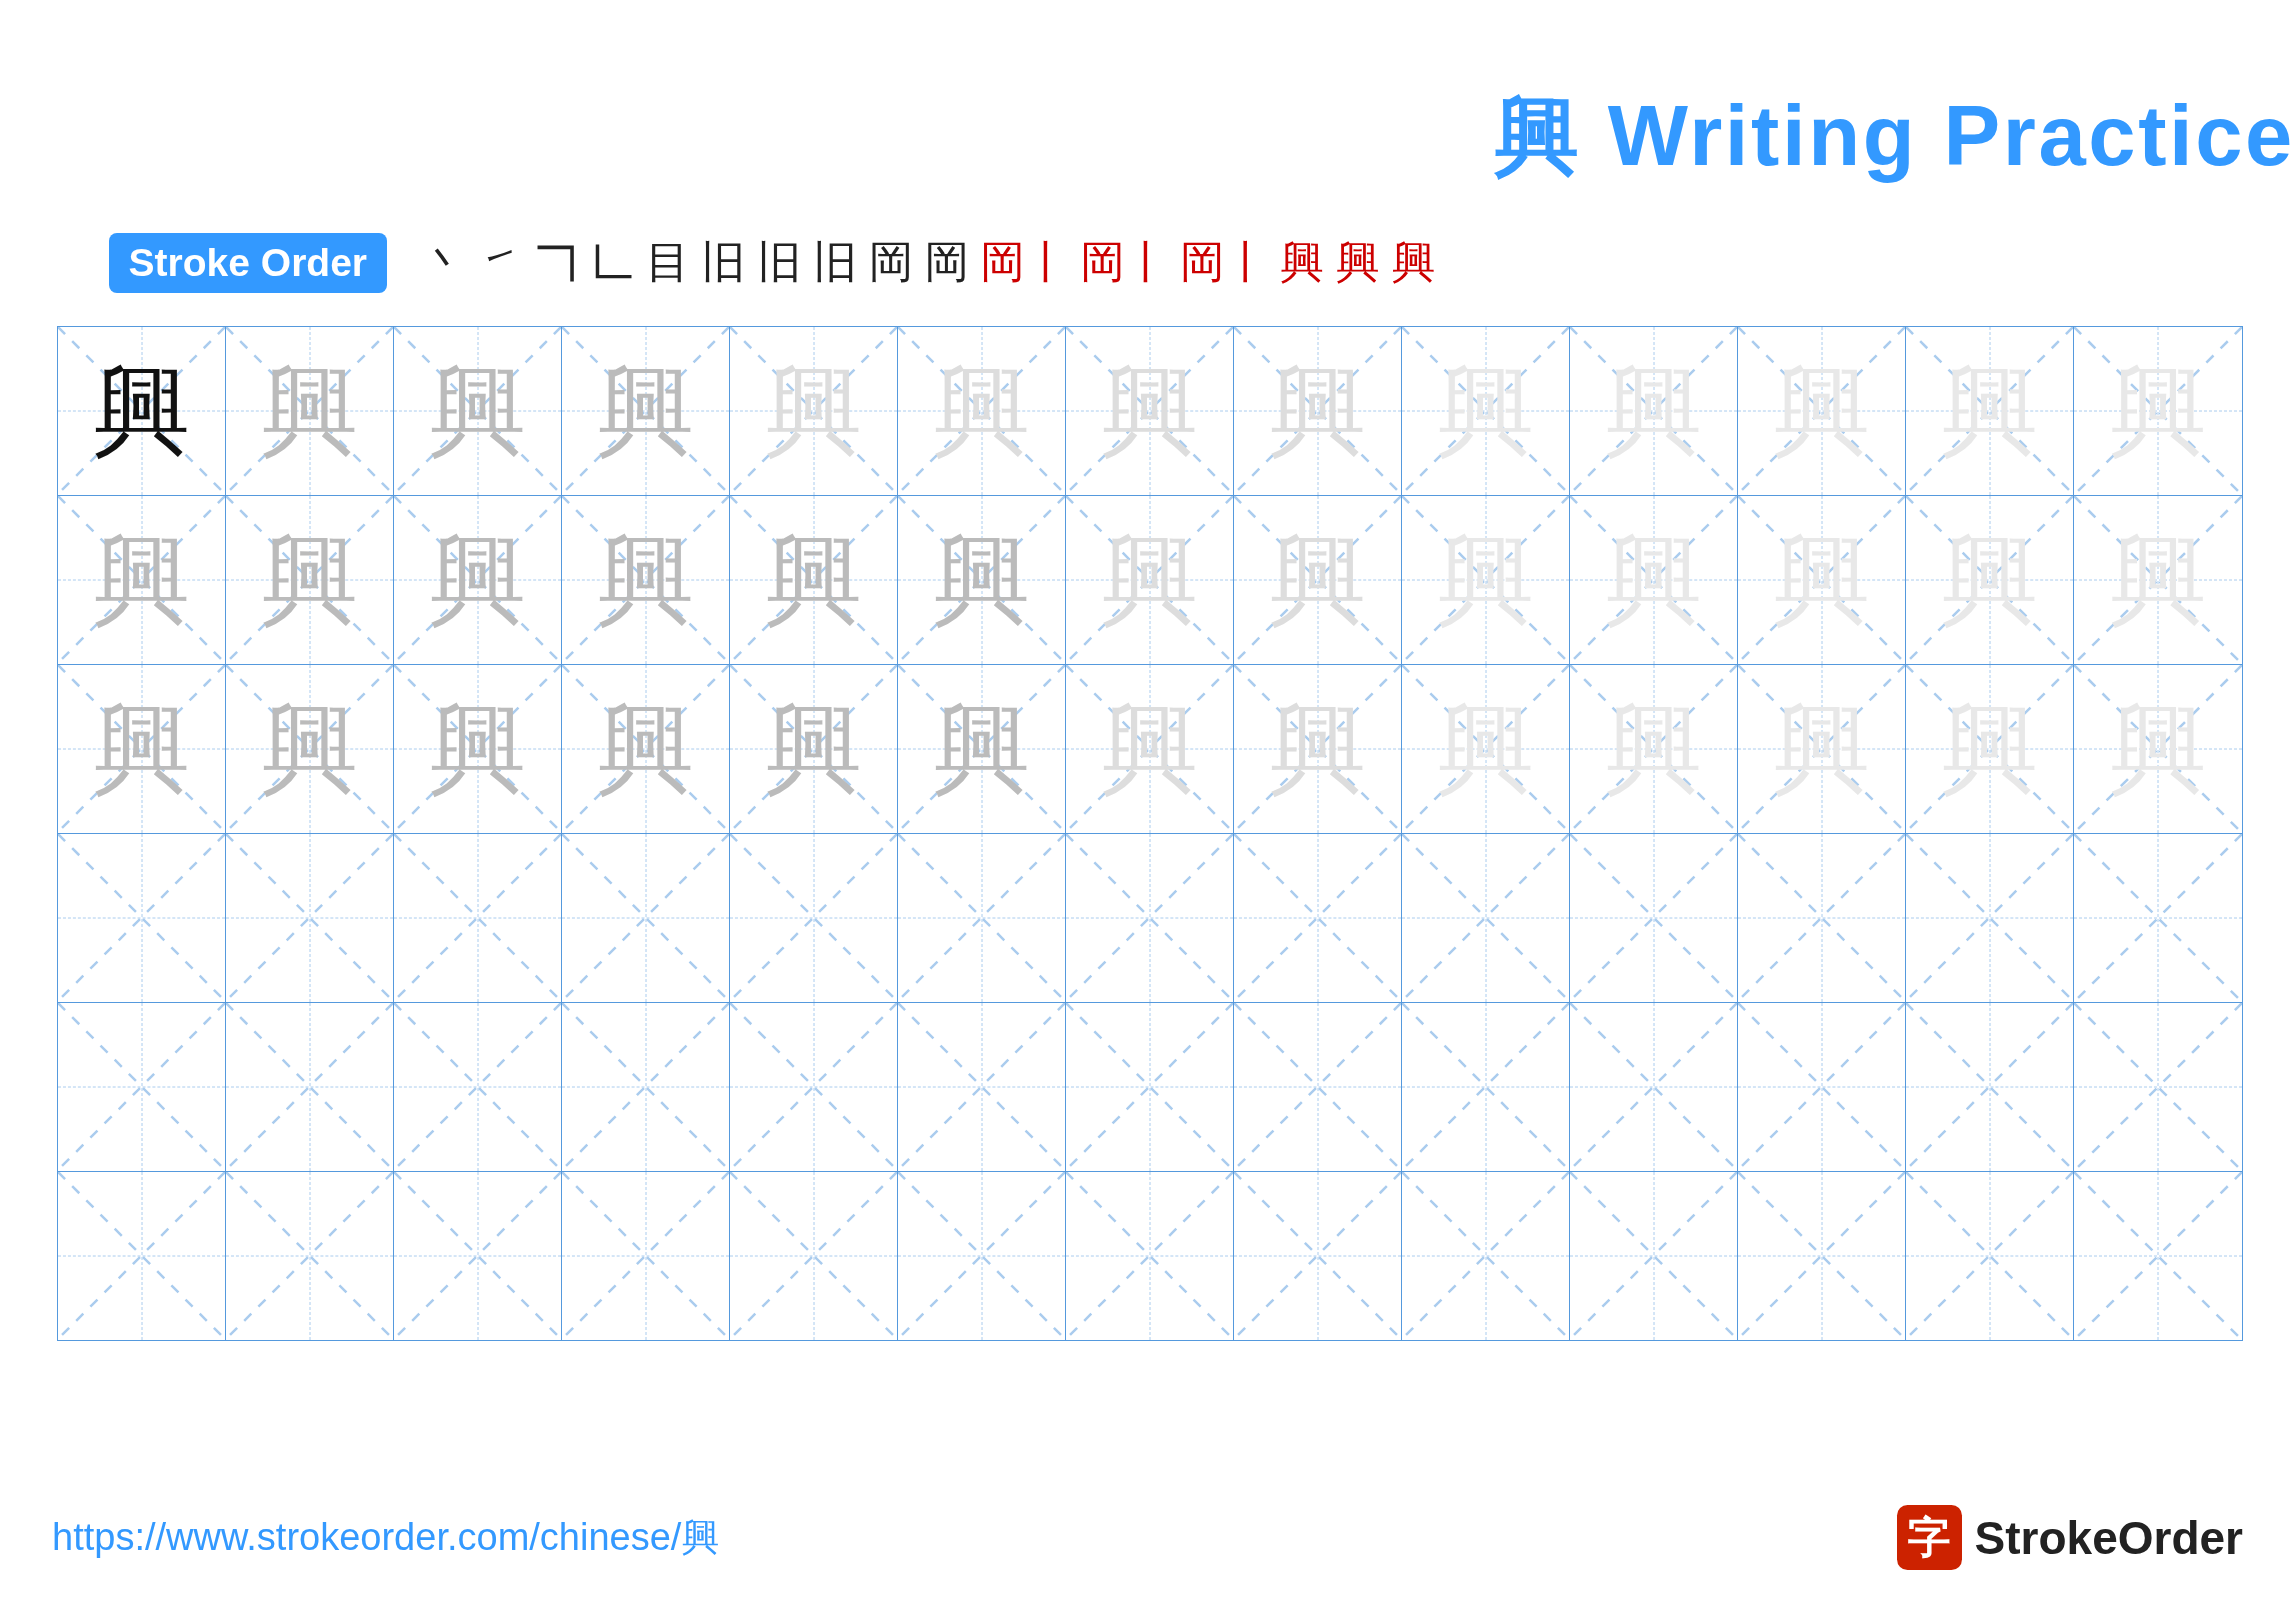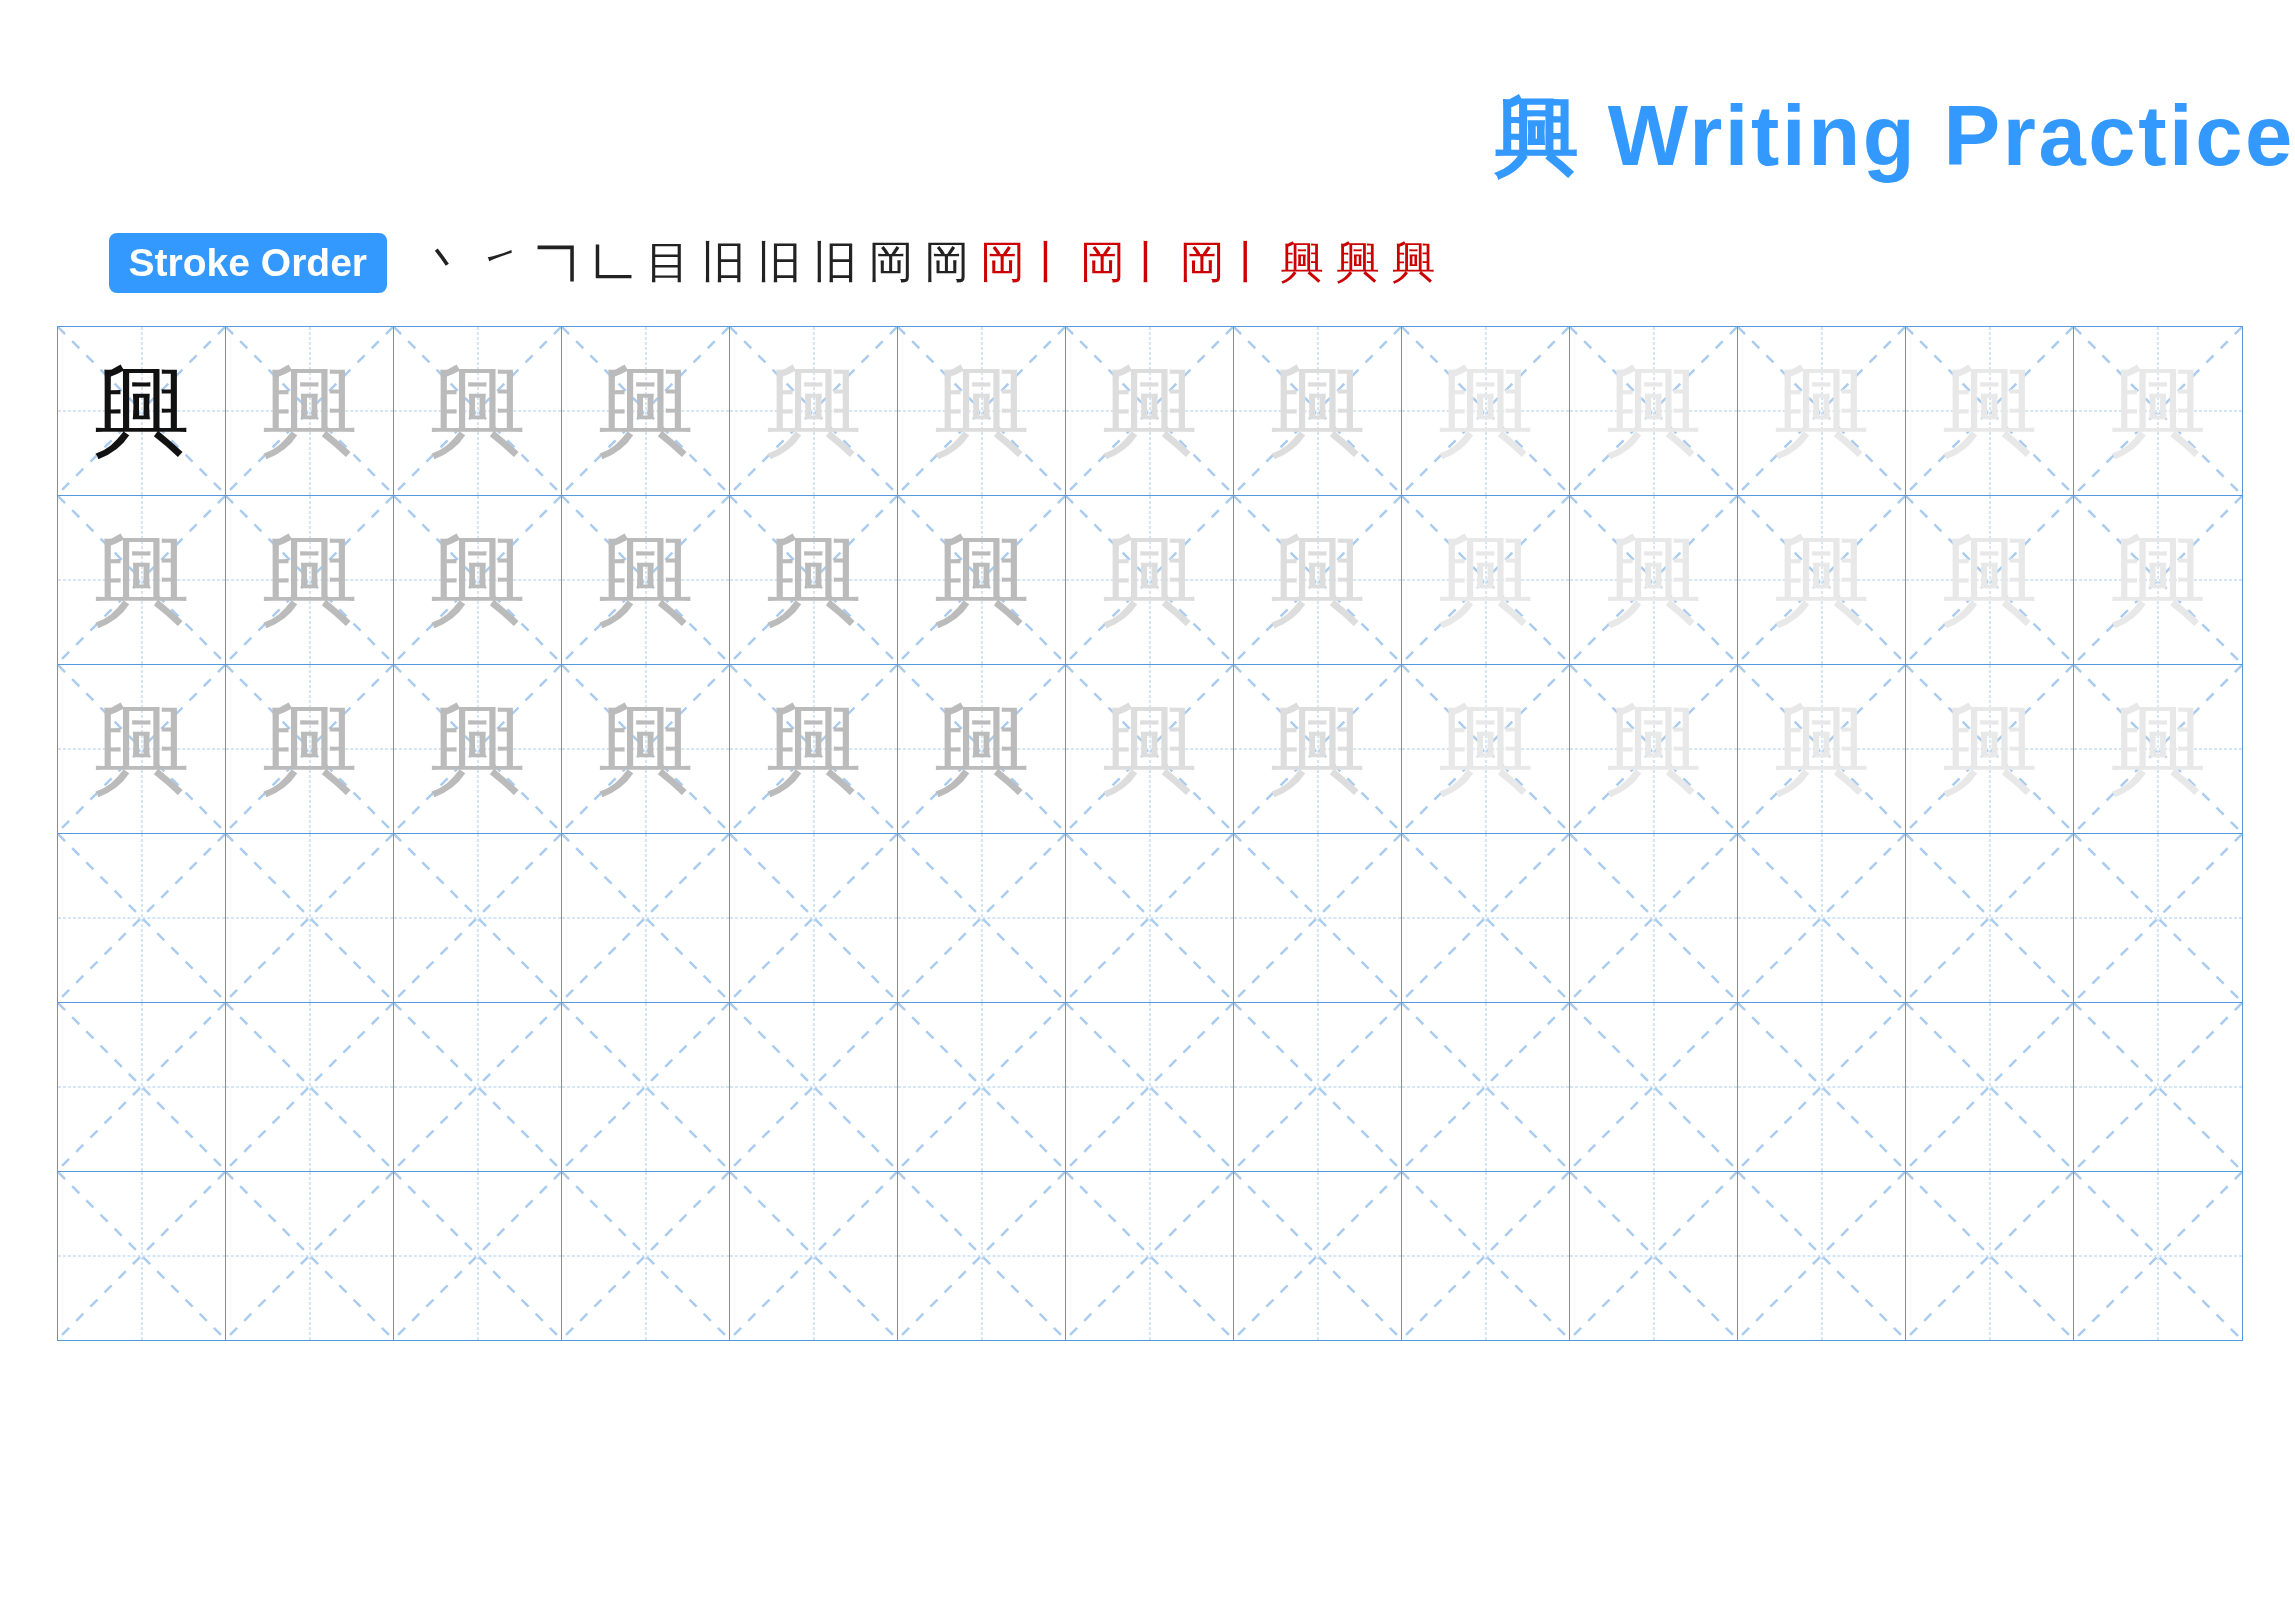--- a/index.html
+++ b/index.html
@@ -772,15 +772,22 @@
       <div class="grid-cell">
           <svg class="cell-diag" viewBox="0 0 100 100" preserveAspectRatio="none">
             <line x1="0" y1="0" x2="100" y2="100"></line>
             <line x1="100" y1="0" x2="0" y2="100"></line>
           </svg>
         </div>
     </div>
 
   </div>
 
+  <div class="footer">
+    <a class="footer-url">https://www.strokeorder.com/chinese/興</a>
+    <div class="footer-logo">
+      <div class="footer-logo-icon">字</div>
+      <span class="footer-logo-text">StrokeOrder</span>
+    </div>
+  </div>
 
 </div>
 
 
 </body></html>

